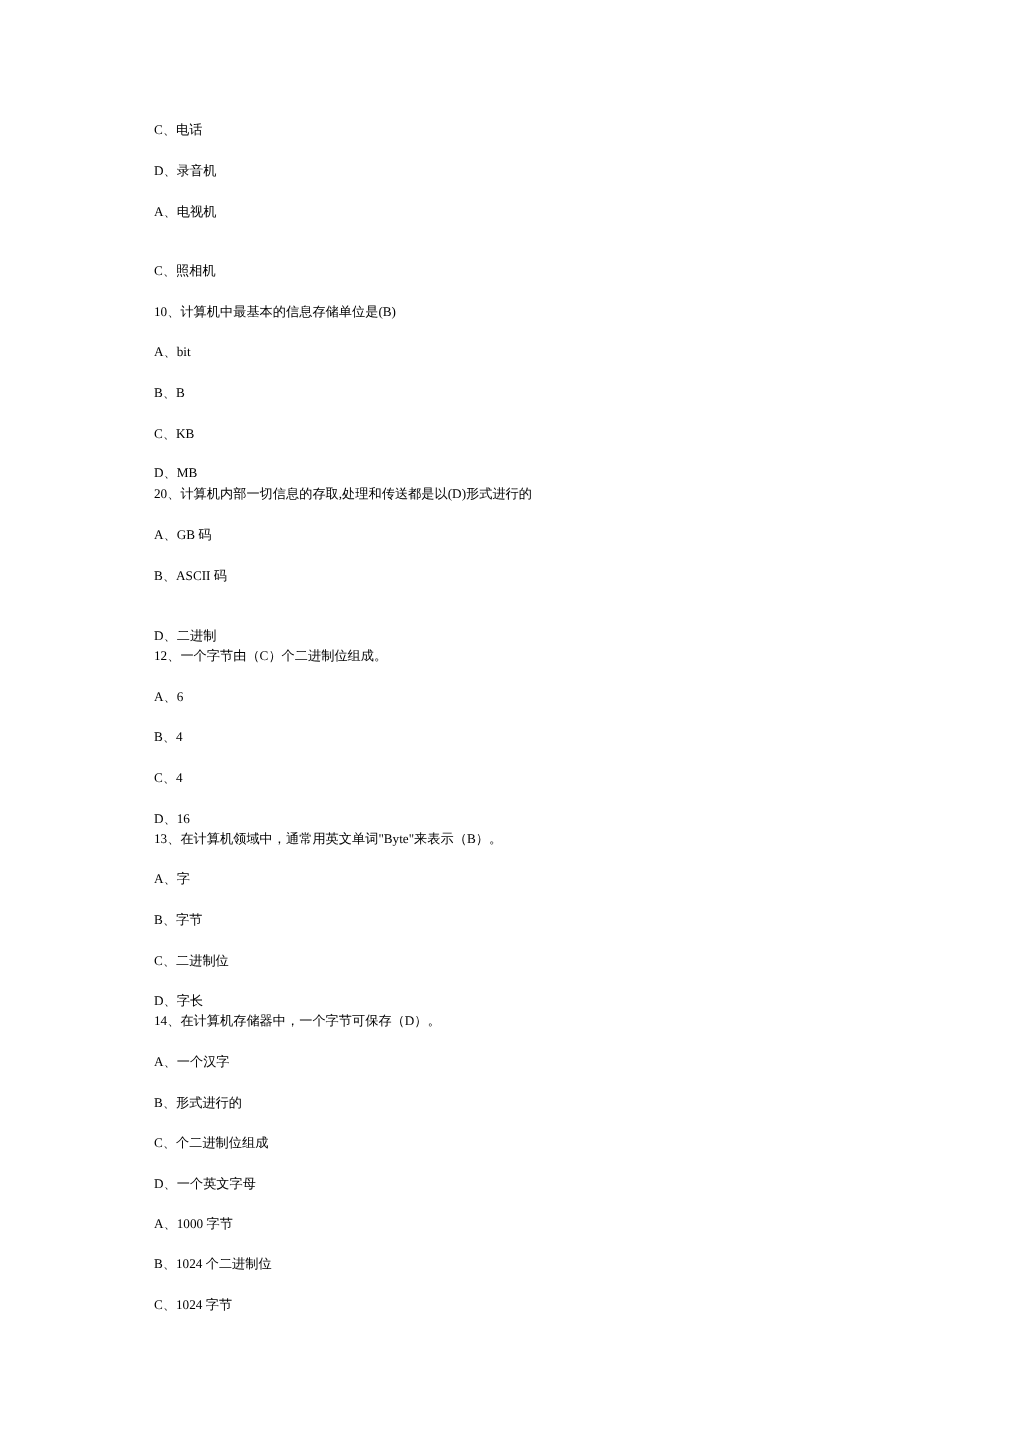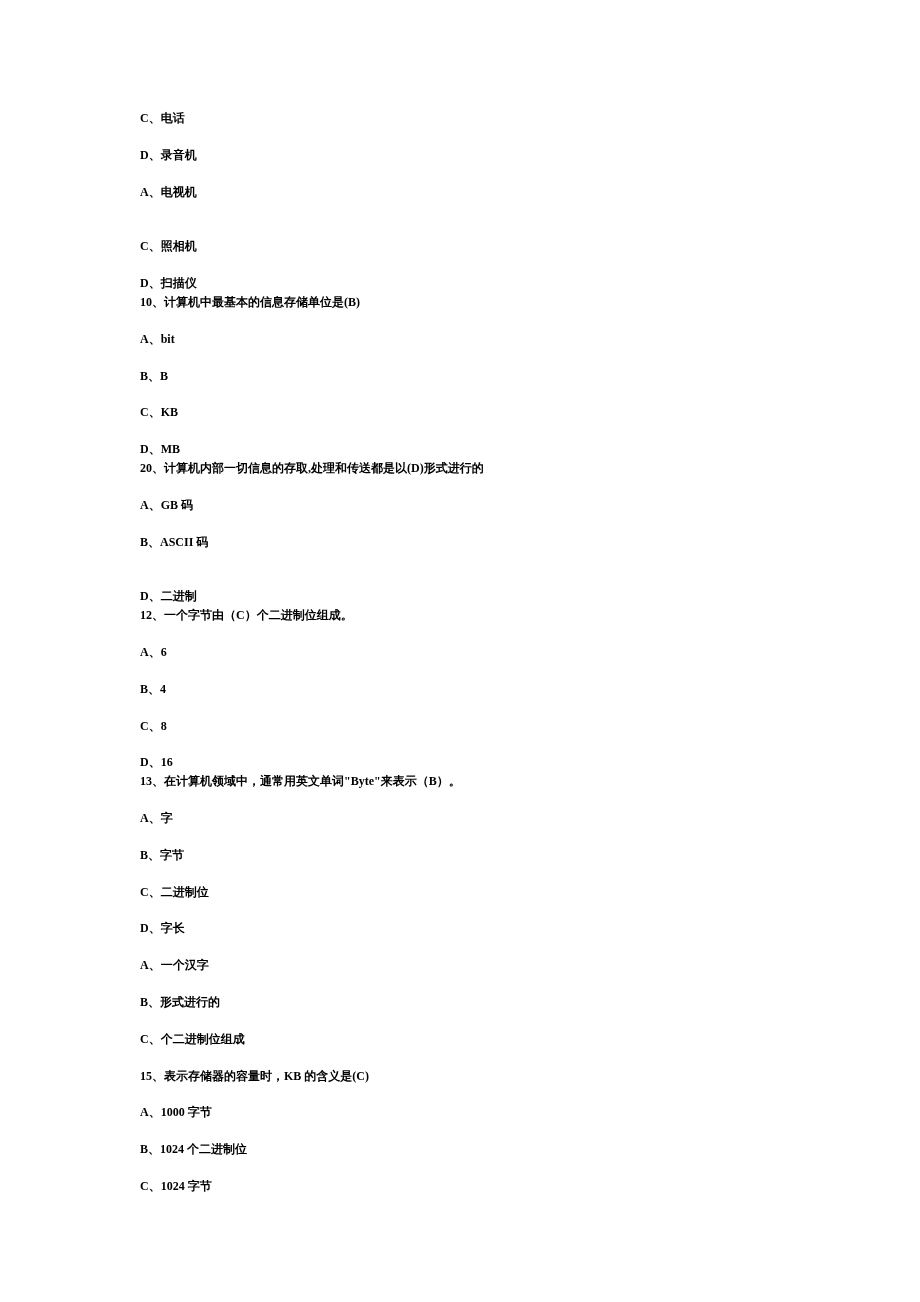--- a/index.html
+++ b/index.html
@@ -11,40 +11,38 @@
       font-family: "SimSun", "宋体", serif;
       font-size: 12px;
       line-height: 1.4;
       color: #000;
       background: #fff;
       width: 920px;
       padding: 110px 140px 60px 140px;
     }
     .line {
       margin-bottom: 2px;
-      font-weight: bold;
     }
     .gap {
       height: 18px;
     }
   </style>
 </head>
 <body>
 
 <div id="content">
     <div class="line">C、电话</div>
     <div class="gap"></div>
     <div class="line">D、录音机</div>
     <div class="gap"></div>
     <div class="line">A、电视机</div>
     <div class="gap"></div>
     <div class="gap"></div>
     <div class="line">C、照相机</div>
     <div class="gap"></div>
-    <div class="line">D、扫描仪</div>
     <div class="line">10、计算机中最基本的信息存储单位是(B)</div>
     <div class="gap"></div>
     <div class="line">A、bit</div>
     <div class="gap"></div>
     <div class="line">B、B</div>
     <div class="gap"></div>
     <div class="line">C、KB</div>
     <div class="gap"></div>
     <div class="line">D、MB</div>
     <div class="line">20、计算机内部一切信息的存取,处理和传送都是以(D)形式进行的</div>
@@ -54,40 +52,41 @@
     <div class="line">B、ASCII 码</div>
     <div class="gap"></div>
     <div class="gap"></div>
     <div class="line">D、二进制</div>
     <div class="line">12、一个字节由（C）个二进制位组成。</div>
     <div class="gap"></div>
     <div class="line">A、6</div>
     <div class="gap"></div>
     <div class="line">B、4</div>
     <div class="gap"></div>
-    <div class="line">C、8</div>
+    <div class="line">C、4</div>
     <div class="gap"></div>
     <div class="line">D、16</div>
     <div class="line">13、在计算机领域中，通常用英文单词"Byte"来表示（B）。</div>
     <div class="gap"></div>
     <div class="line">A、字</div>
     <div class="gap"></div>
     <div class="line">B、字节</div>
     <div class="gap"></div>
     <div class="line">C、二进制位</div>
     <div class="gap"></div>
     <div class="line">D、字长</div>
+    <div class="line">14、在计算机存储器中，一个字节可保存（D）。</div>
     <div class="gap"></div>
     <div class="line">A、一个汉字</div>
     <div class="gap"></div>
     <div class="line">B、形式进行的</div>
     <div class="gap"></div>
     <div class="line">C、个二进制位组成</div>
     <div class="gap"></div>
-    <div class="line">15、表示存储器的容量时，KB 的含义是(C)</div>
+    <div class="line">D、一个英文字母</div>
     <div class="gap"></div>
     <div class="line">A、1000 字节</div>
     <div class="gap"></div>
     <div class="line">B、1024 个二进制位</div>
     <div class="gap"></div>
     <div class="line">C、1024 字节</div>
     <div class="gap"></div>
   </div>
 
 </body></html>

